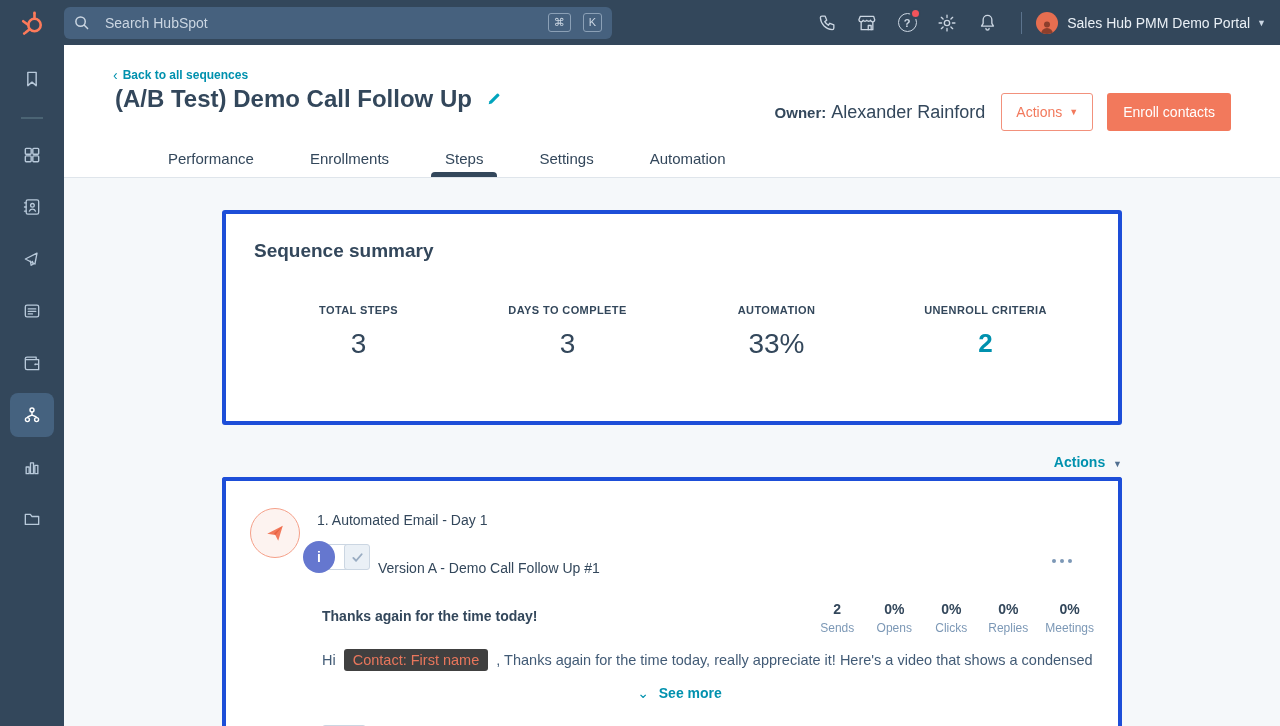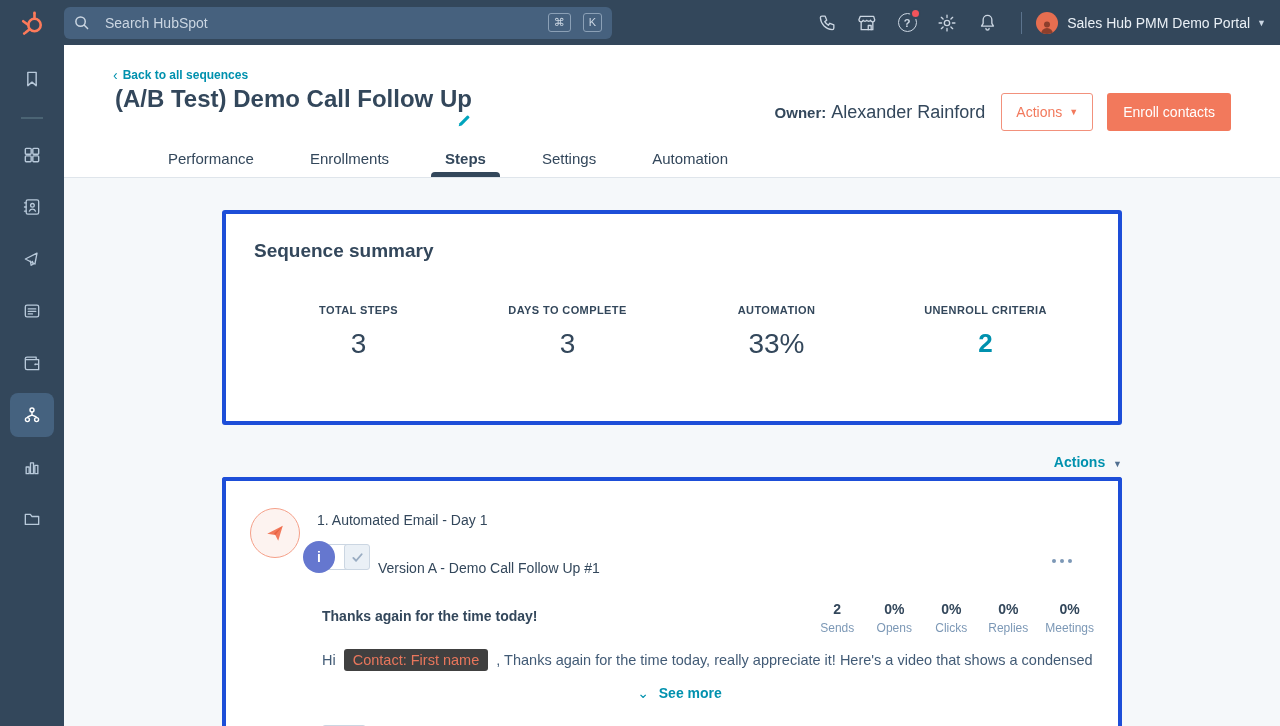--- a/index.html
+++ b/index.html
@@ -39,35 +39,35 @@
              align-items:center; justify-content:center; color:#b8c9da; cursor:pointer; }
   .sb-item.active { background:#45627f; color:#ffffff; }
   .sb-divider { width:22px; height:0; border-top:2px solid #56707f; margin:8px 0 14px; opacity:.7; }
 
   
   .main { position:absolute; left:64px; top:45px; width:1216px; height:681px; }
   .page-header { position:relative; height:133px; background:#ffffff; border-bottom:1px solid #dfe5eb; }
   .back-link { position:absolute; left:49px; top:22px; color:#0091ae; font-size:12px; font-weight:700;
                cursor:pointer; display:flex; align-items:center; }
   .back-link .chev { font-size:14px; margin-right:5px; font-weight:400; }
-  .title-row { position:absolute; left:51px; top:40px; display:flex; align-items:flex-end;flex-direction:column; }
+  .title-row { position:absolute; left:51px; top:40px; display:flex; align-items:center; }
   .page-title { font-size:24px; font-weight:700; color:#33475b; }
   .pencil { margin-left:14px; cursor:pointer; display:flex; }
   .owner-row { position:absolute; right:49px; top:48px; display:flex; align-items:center; }
   .owner-label { font-weight:700; font-size:15px; margin-right:5px; }
   .owner-name { font-size:18px; margin-right:16px; }
   .btn-actions { height:38px; padding:0 14px; background:#fff; border:1px solid #f2917c; border-radius:3px;
                  color:#f2795c; font-size:14px; cursor:pointer; display:flex; align-items:center; font-family:inherit; }
   .btn-actions .caret { color:#f2795c; margin-left:7px; }
   .btn-enroll { height:38px; padding:0 16px; margin-left:14px; background:#f2795c; border:none; border-radius:3px;
                 color:#fff; font-size:14px; cursor:pointer; font-family:inherit; }
   .tabs { position:absolute; left:76px; bottom:0; display:flex; }
   .tab { position:relative; height:38px; padding:0 28px; display:flex; align-items:center;
          font-size:15px; color:#33475b; cursor:pointer; }
-  .tab.active { font-weight:700; }
+  .tab.active { font-weight:400; }
   .tab.active::after { content:""; position:absolute; left:14px; right:14px; bottom:0; height:5px;
                        background:#33475b; border-radius:4px 4px 0 0; }
 
   
   .content { position:relative; height:548px; }
   .card { width:900px; margin:0 auto; background:#fff; border:4px solid #1d4ed8; border-radius:3px; }
   .summary-card { margin-top:32px; height:215px; padding:26px 28px; }
   .summary-title { font-size:19px; font-weight:700; color:#33475b; }
   .stats { display:grid; grid-template-columns:repeat(4,1fr); margin-top:42px; }
   .stat { text-align:center; }

